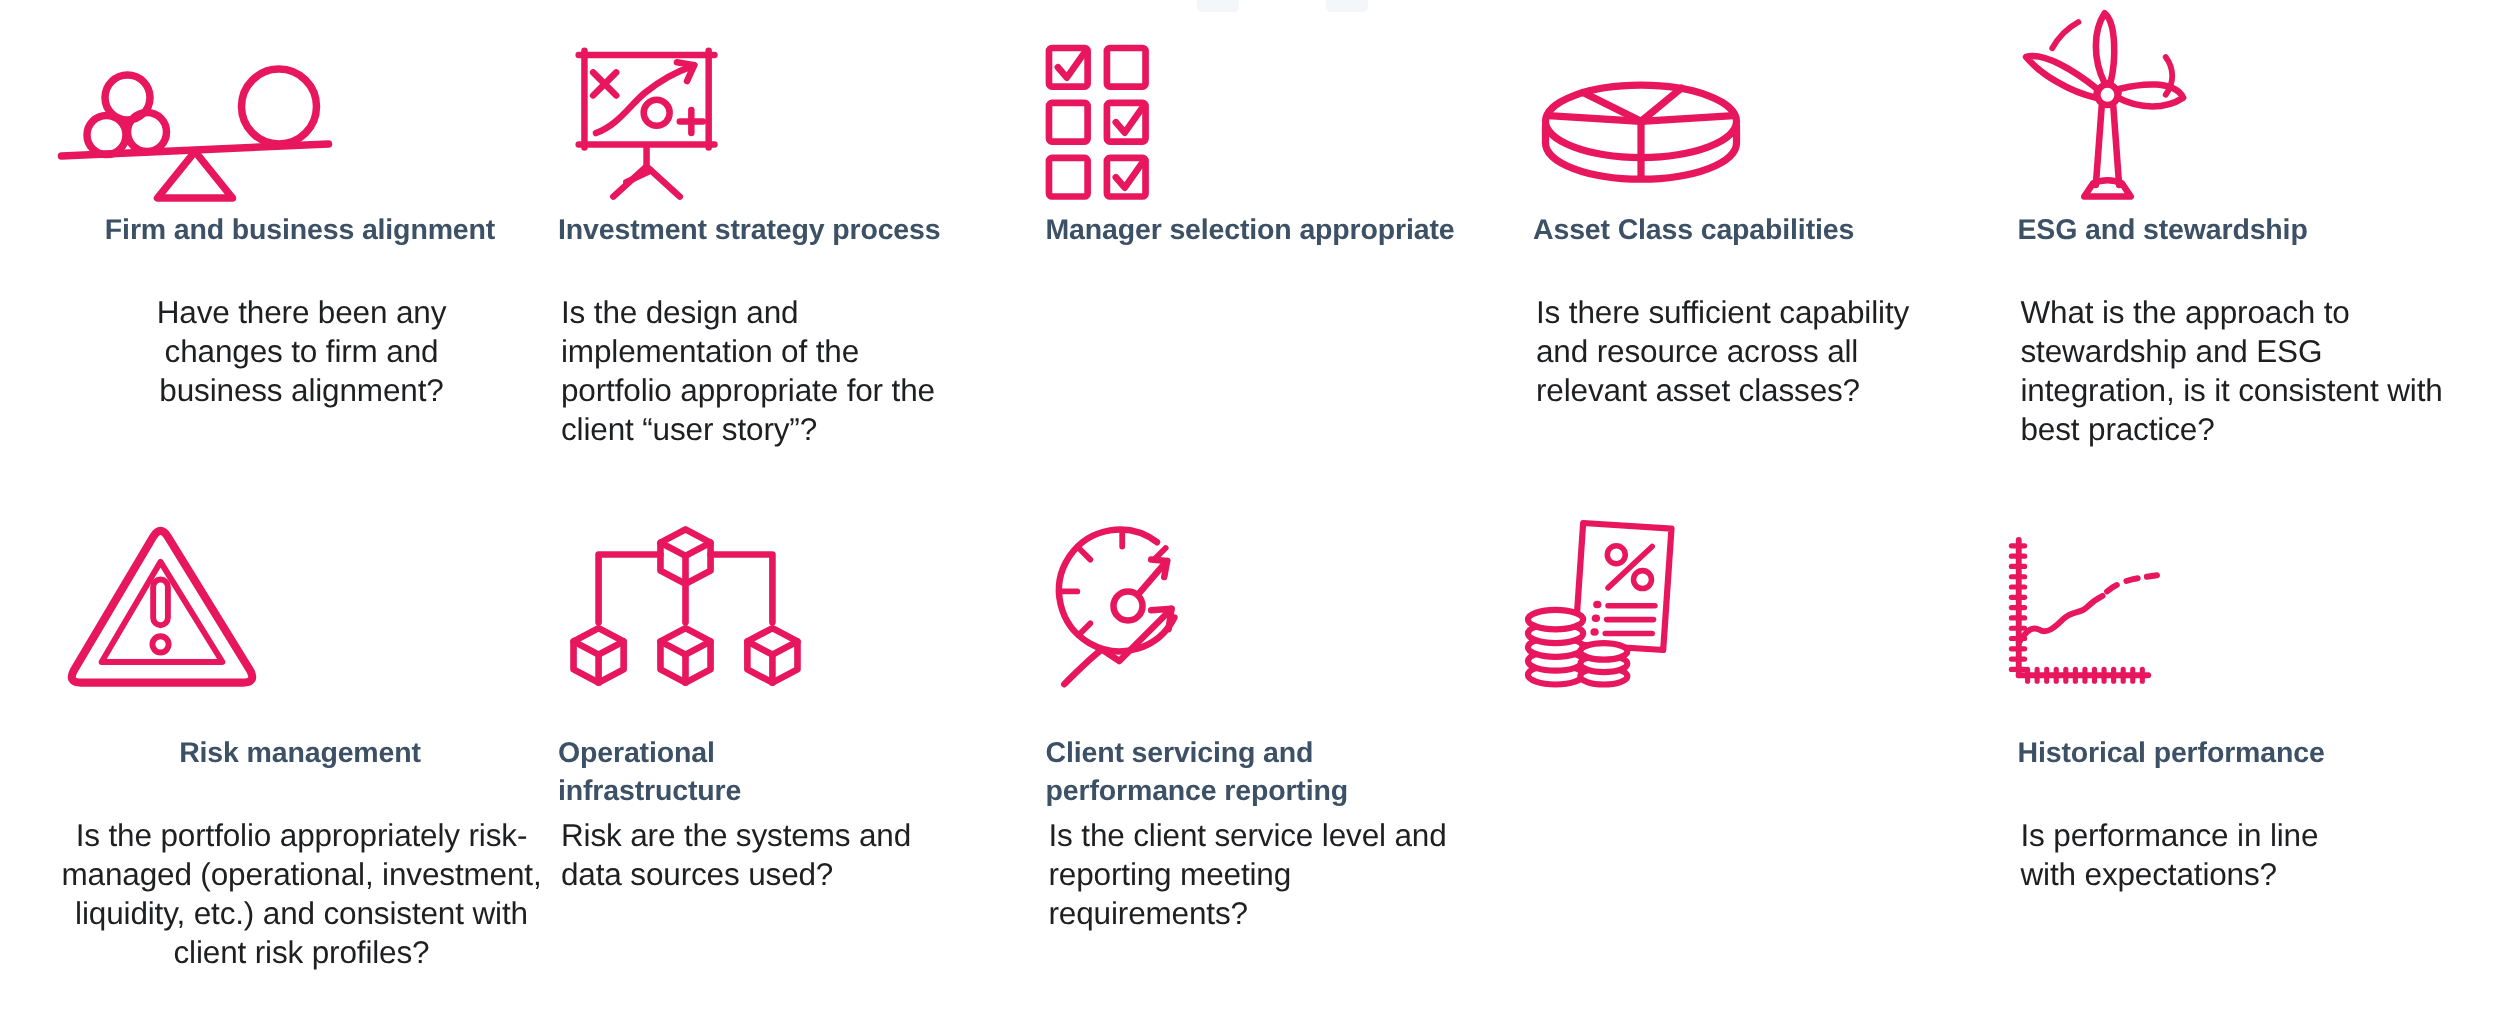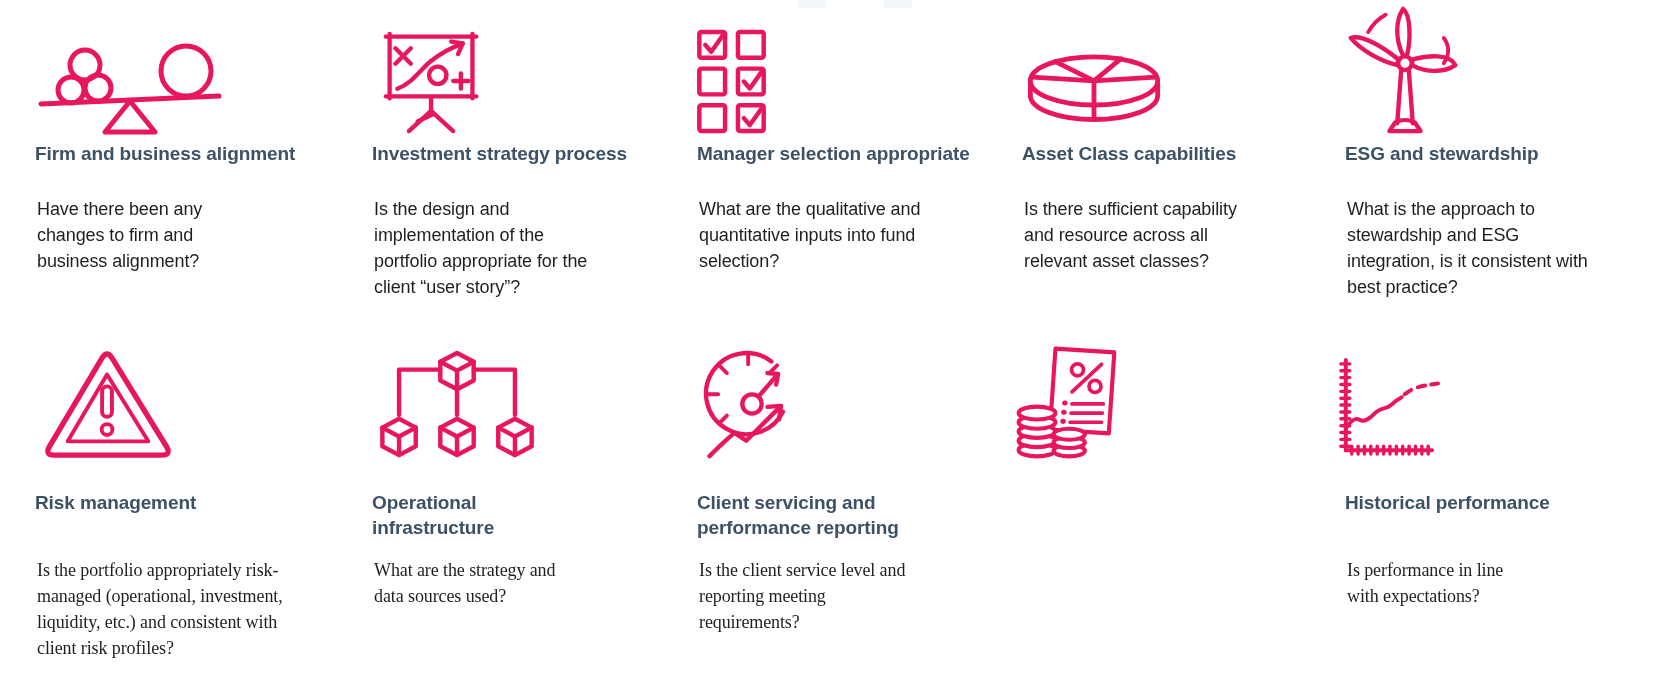--- a/index.html
+++ b/index.html
@@ -9,41 +9,41 @@
     --bg:#ffffff;
   }
   html,body{margin:0;padding:0;}
   body{
     width:1669px;height:683px;background:var(--bg);
     font-family:"Liberation Sans", sans-serif;
     position:relative;overflow:hidden;
   }
   .grid{position:absolute;inset:0;}
   .cell{position:absolute;width:330px;}
-  .cell.c1{left:35px;}  .cell.c2{left:372px;} .cell.c3{left:697px;}
+  .cell.c1{left:35px;text-align:center;}  .cell.c2{left:372px;} .cell.c3{left:697px;}
   .cell.c4{left:1022px;}.cell.c5{left:1345px;}
   .row1{top:30px;height:290px;}
   .row2{top:345px;height:330px;}
   .icon-area{display:flex;align-items:flex-end;overflow:visible;}
   .row1 .icon-area{height:103px;}
   .row2 .icon-area{height:115px;}
   .card-title{
     position:absolute;left:0;width:330px;
     color:var(--head);font-weight:bold;font-size:19px;line-height:25px;
     white-space:pre-line;letter-spacing:-0.1px;
   }
   .row1 .card-title{top:111px;}
   .row2 .card-title{top:132px;margin-top:13px;}
   .card-body{
     position:absolute;left:2px;width:328px;
-    color:var(--body);font-size:18px;line-height:26px;
+    color:var(--body);font-size:21px;line-height:26px;
     white-space:pre-line;letter-spacing:-0.1px;
   }
   .row1 .card-body{top:166px;}
-  .row2 .card-body{top:212px;font-family:Liberation Serif, serif;}
+  .row2 .card-body{top:200px;}
   svg.ic{stroke:var(--pink);fill:none;stroke-width:5;stroke-linecap:round;stroke-linejoin:round;overflow:visible;}
   .remnant{position:absolute;top:0;left:798px;height:8px;display:flex;gap:58px;}
   .remnant span{display:block;width:28px;height:8px;background:#f4f7fa;border-radius:0 0 3px 3px;}
 </style>
 </head>
 <body>
 
 <div class="remnant">
     <span></span>
     <span></span>
@@ -104,23 +104,20 @@
         <rect x="2" y="39" width="26" height="26" rx="2"></rect>
         <rect x="41" y="39" width="26" height="26" rx="2"></rect>
         <rect x="2" y="76" width="26" height="26" rx="2"></rect>
         <rect x="41" y="76" width="26" height="26" rx="2"></rect>
         <path d="M8 15 L14 22 L26 5"></path>
         <path d="M47 52 L53 59 L65 42"></path>
         <path d="M47 89 L53 96 L65 79"></path>
       </svg>
     </div>
     <div class="card-title">Manager selection appropriate</div>
-    <div class="card-body">What are the qualitative and
-quantitative inputs into fund
-selection?</div>
   </div>
 
   <div class="cell c4 row1">
     <div class="icon-area">
       <svg class="ic" width="144" height="82" viewBox="0 0 144 85">
         <ellipse cx="72" cy="31" rx="66" ry="25"></ellipse>
         <path d="M6 34 V46 A66 25 0 0 0 138 46 V34"></path>
         <path d="M72 56 V70"></path>
         <path d="M72 31 L8 27"></path>
         <path d="M72 31 L32 11"></path>
@@ -187,21 +184,21 @@
         <path d="M80 70 L97 79 L97 98 L80 107 L63 98 L63 79 Z"></path>
         <path d="M63 79 L80 88 L97 79"></path>
           <path d="M80 88 V107"></path>
         <path d="M139 70 L156 79 L156 98 L139 107 L122 98 L122 79 Z"></path>
         <path d="M122 79 L139 88 L156 79"></path>
           <path d="M139 88 V107"></path>
       </svg>
     </div>
     <div class="card-title">Operational
 infrastructure</div>
-    <div class="card-body">What are the strategy and
+    <div class="card-body">Risk are the systems and
 data sources used?</div>
   </div>
 
   <div class="cell c3 row2">
     <div class="icon-area">
       <svg class="ic" width="110" height="114" viewBox="0 0 112 118" style="stroke-width:4.5">
         <path d="M76 16 A42 42 0 1 0 88 68"></path>
         <path d="M52 8 V19" style="stroke-width:4"></path>
         <path d="M10 50 H21" style="stroke-width:4"></path>
         <path d="M22 20 L30 28" style="stroke-width:4"></path>

